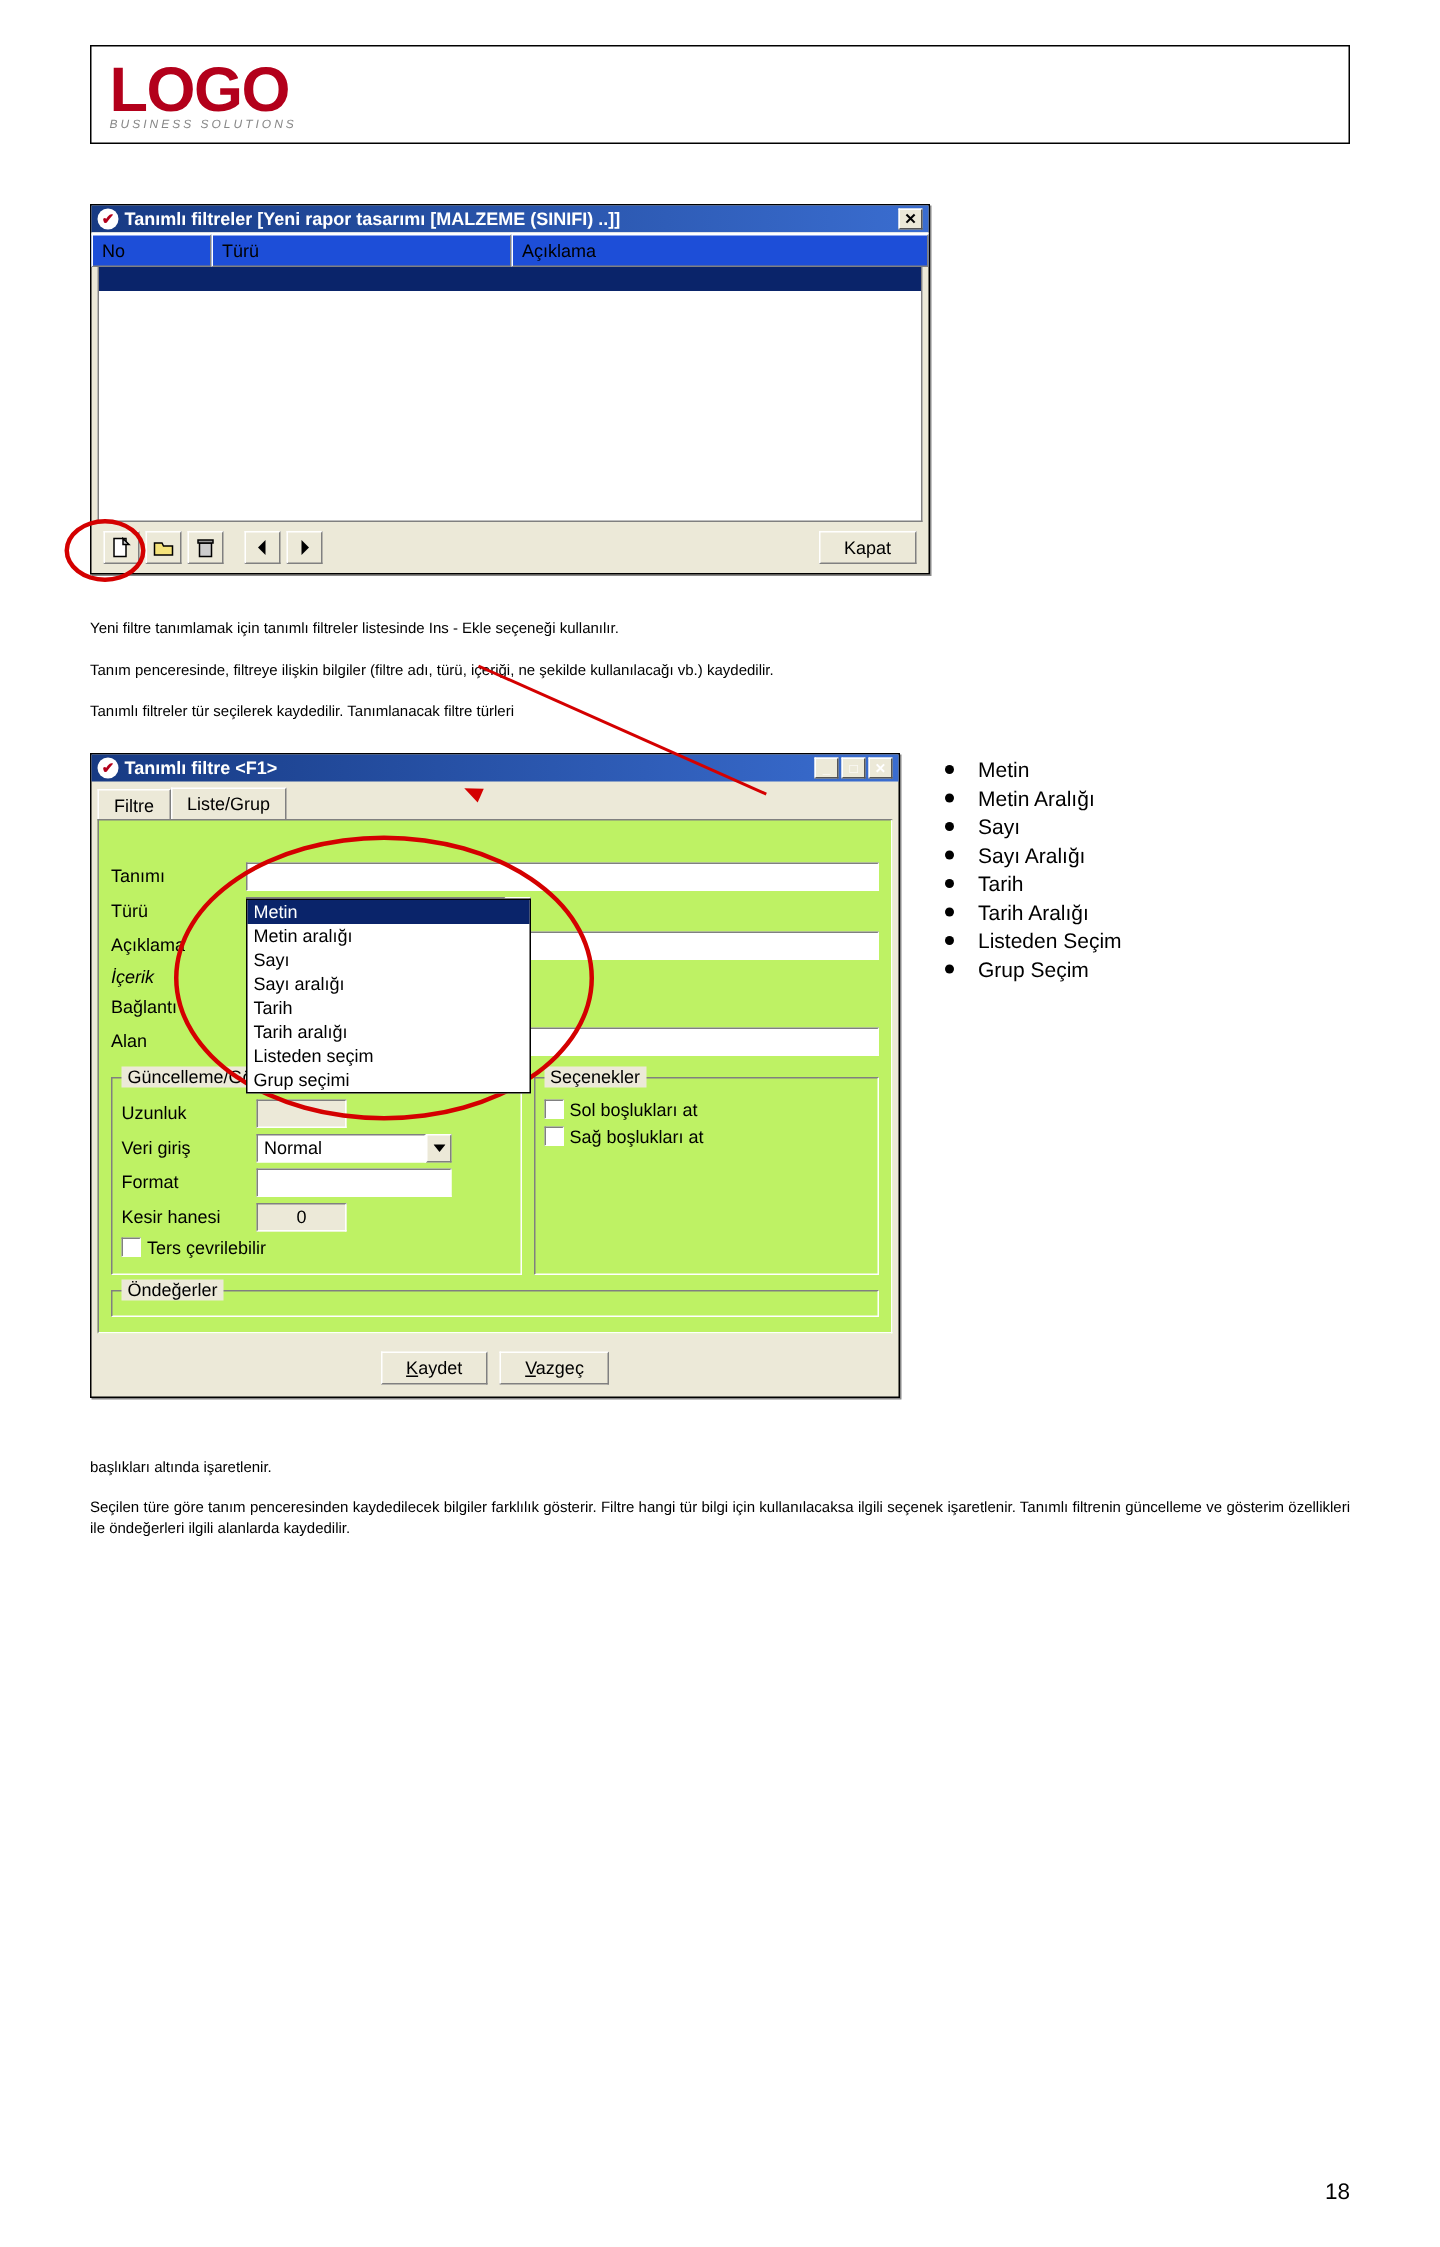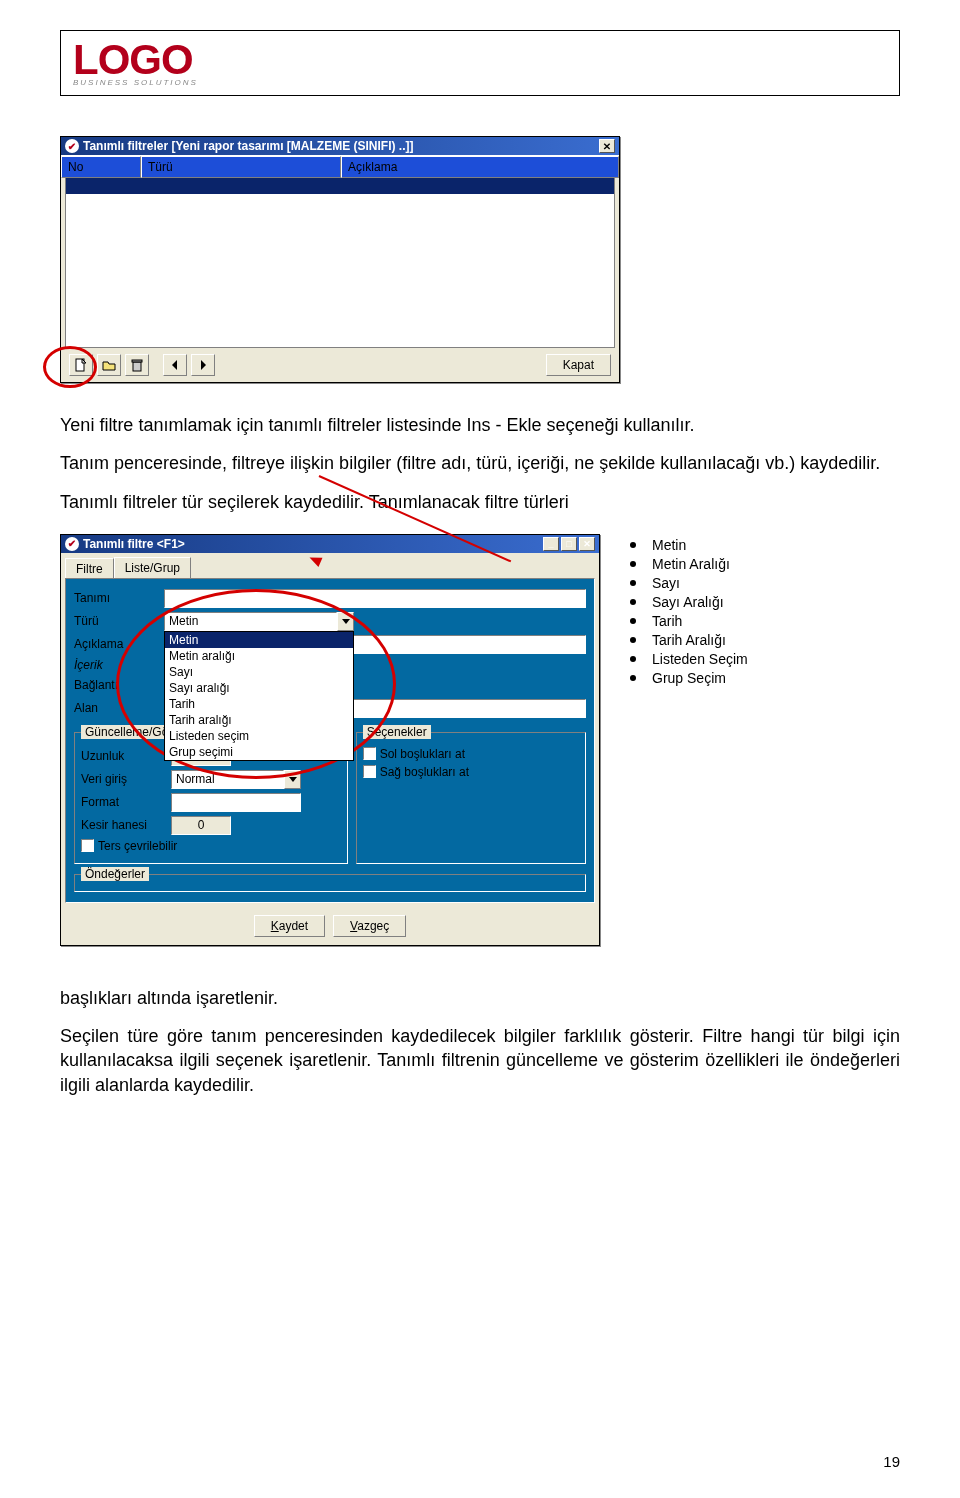--- a/index.html
+++ b/index.html
@@ -99,39 +99,39 @@
   .red-circle {
     position:absolute;
     left:-18px;
     bottom:-6px;
     width:54px; height:42px;
     border:3px solid #d40000;
     border-radius:50%;
     pointer-events:none;
   }
 
-  .para { margin:14px 0; font-size:18px; line-height:1.35; }
+  .para { margin:14px 0; font-size:10px; line-height:1.35; }
 
   .win2-row { display:flex; gap:30px; align-items:flex-start; margin-top:20px; }
   .win2 { width:540px; position:relative; }
   .win2-titlebtns { margin-left:auto; display:flex; gap:2px; }
   .win2-titlebtns .wb { width:16px; height:14px; background:#ece9d8; border:1px solid #fff; border-right-color:#555; border-bottom-color:#555; display:flex; align-items:center; justify-content:center; font-size:9px; font-family:Arial; }
   .tabs { display:flex; padding:4px 4px 0 4px; gap:0; }
   .tab {
     padding:3px 10px;
     background:#ece9d8;
     border:1px solid #fff; border-right-color:#808080; border-bottom:none;
     font-size:12px;
   }
   .tab.active { background:#ece9d8; position:relative; top:1px; }
   .form-body {
     margin:0 4px 4px 4px;
     border:1px solid #fff; border-top-color:#808080; border-left-color:#808080;
-    padding:6px 8px 10px 8px;
-    background:#0369a1;
+    padding:24px 8px 10px 8px;
+    background:#bef264;
     position:relative;
   }
   .frow { display:flex; align-items:center; margin:4px 0; font-size:12px; }
   .frow .lbl { width:90px; }
   .tbox {
     flex:1;
     height:19px;
     background:#fff;
     border:1px solid #808080; border-right-color:#fff; border-bottom-color:#fff;
   }
@@ -423,13 +423,13 @@
     <div class="tl">
         <span class="dot"></span>
         <span>Grup Seçim</span>
       </div>
   </div>
 </div>
 
 <p class="para" style="margin-top:40px">başlıkları altında işaretlenir.</p>
 <p class="para" style="text-align:justify">Seçilen türe göre tanım penceresinden kaydedilecek bilgiler farklılık gösterir. Filtre hangi tür bilgi için kullanılacaksa ilgili seçenek işaretlenir. Tanımlı filtrenin güncelleme ve gösterim özellikleri ile öndeğerleri ilgili alanlarda kaydedilir.</p>
 
-<div class="page-num">19</div>
+<div class="page-num">18</div>
 
 </body></html>

